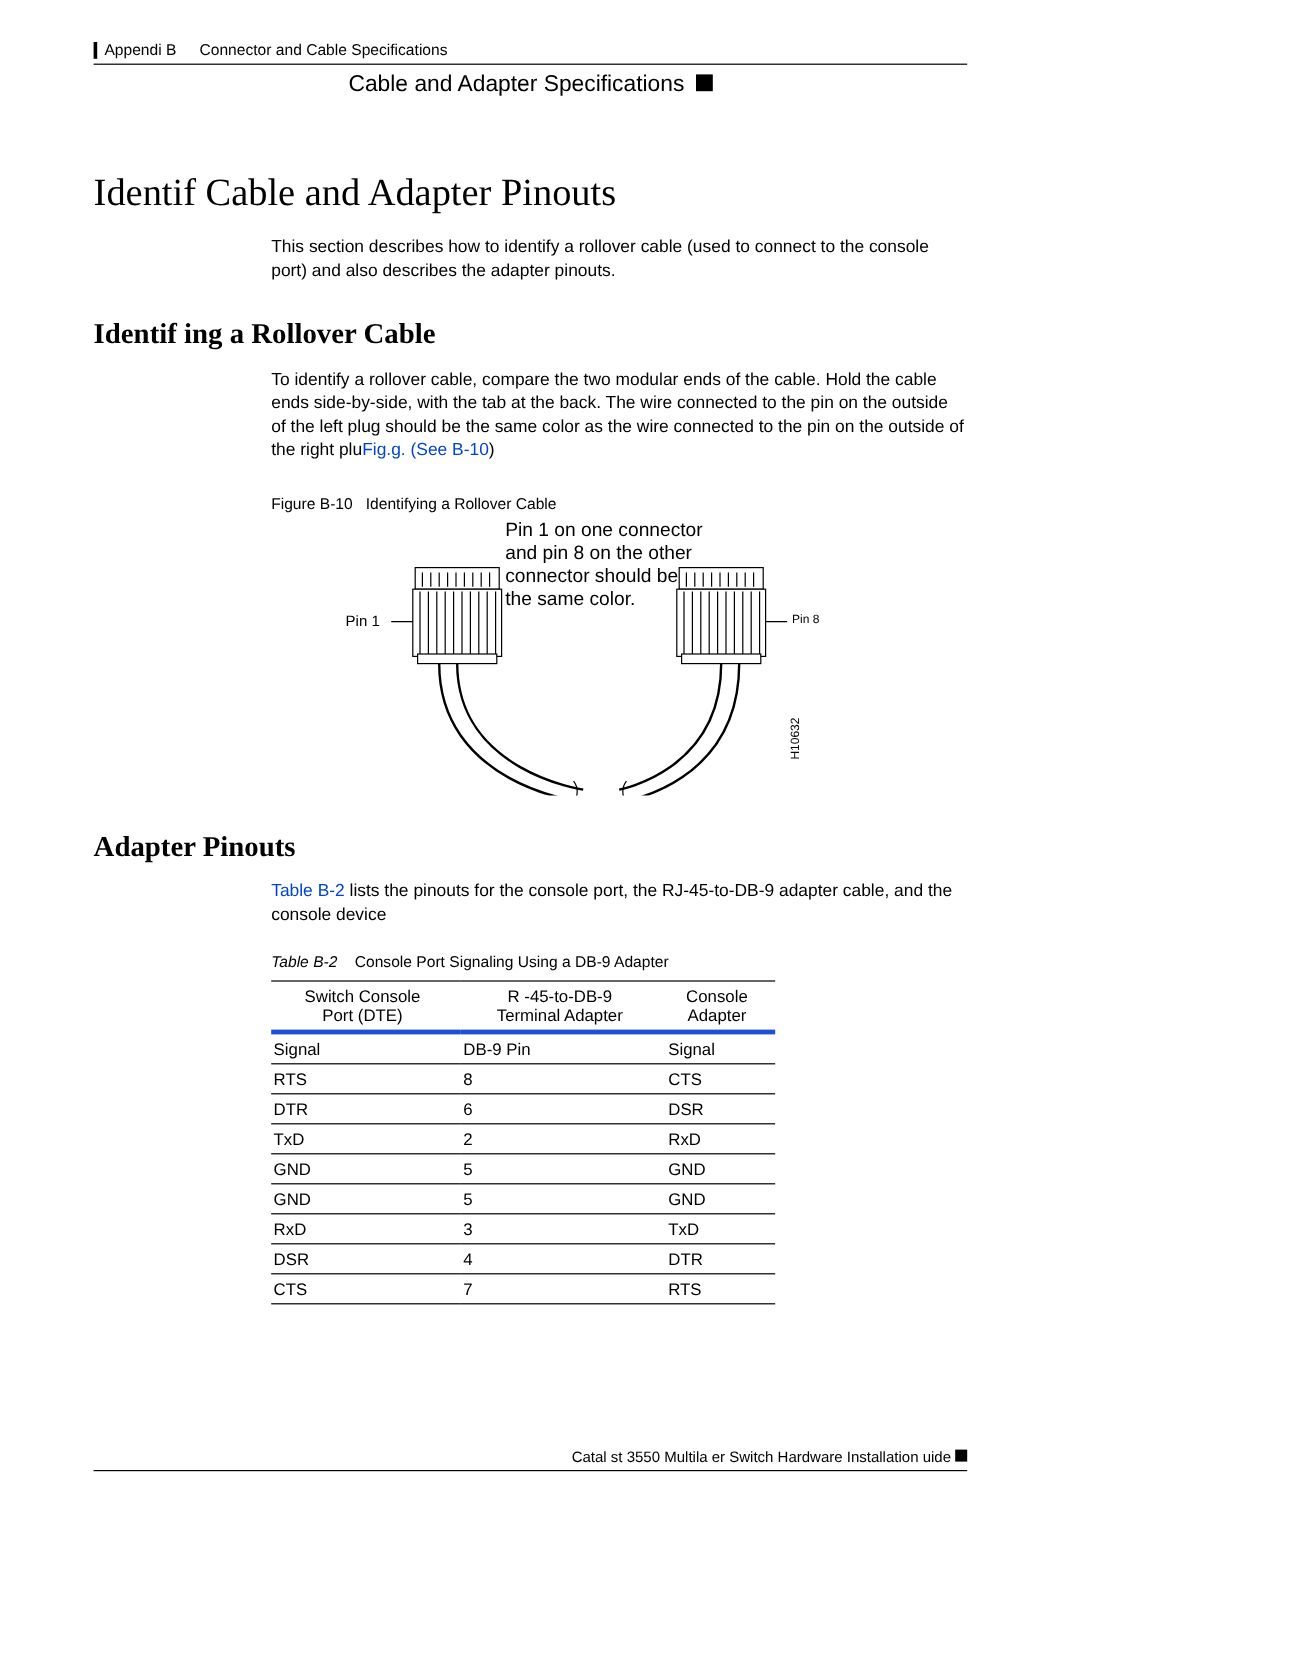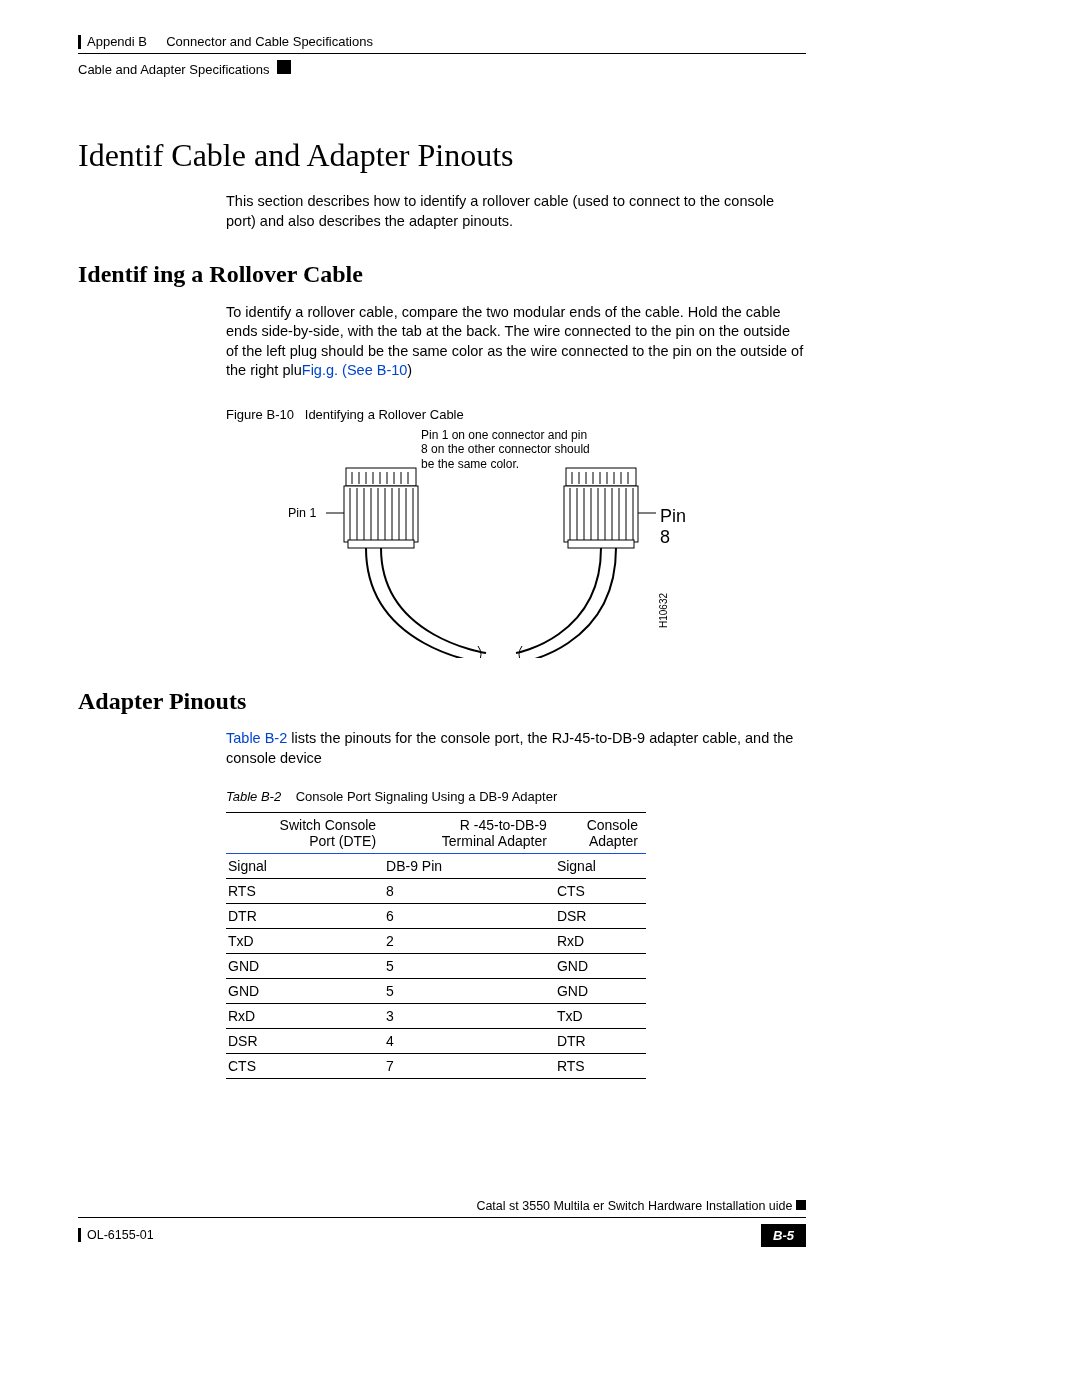--- a/index.html
+++ b/index.html
@@ -39,22 +39,22 @@
     background: #000;
   }
   .red-dash {
     display:inline-block;
     width: 14px;
     height: 14px;
     background: #000;
     margin-left: 4px;
   }
   .hdr-sub {
-    text-align: left;
-    font-size: 13px;
+    text-align: center;
+    font-size: 19px;
     padding-top: 6px;
   }
   h1.title {
     font-family: "Times New Roman", Times, serif;
     font-weight: normal;
     font-size: 32px;
     margin: 60px 0 18px 0;
   }
   h2.sub {
     font-family: "Times New Roman", Times, serif;
@@ -87,24 +87,24 @@
     margin-top: 20px;
     margin-bottom: 8px;
   }
   table.pinout {
     margin-left: 148px;
     border-collapse: collapse;
     font-size: 14px;
     width: 420px;
   }
   table.pinout th {
-    text-align: right;
+    text-align: center;
     font-weight: normal;
     border-top: 1px solid #000;
-    border-bottom: 1px solid #1d4ed8;
+    border-bottom: 4px solid #1d4ed8;
     padding: 4px 8px 4px 2px;
     vertical-align: top;
   }
   table.pinout td {
     border-bottom: 1px solid #000;
     padding: 4px 8px 4px 2px;
   }
   table.pinout .subhead td {
     border-bottom: 1px solid #000;
   }
@@ -251,23 +251,23 @@
       <path d="M 375 120 C 375 210, 290 225, 290 225" fill="none" stroke="#000" stroke-width="2"></path>
       <path d="M 140 120 C 140 220, 255 235, 258 235" fill="none" stroke="#000" stroke-width="2"></path>
       <path d="M 390 120 C 390 220, 295 235, 292 235" fill="none" stroke="#000" stroke-width="2"></path>
 
       <path d="M 252 218 q 6 8 0 18" fill="none" stroke="#000"></path>
       <path d="M 296 218 q -6 8 0 18" fill="none" stroke="#000"></path>
 
       <line x1="100" y1="85" x2="118" y2="85" stroke="#000"></line>
       <line x1="412" y1="85" x2="430" y2="85" stroke="#000"></line>
     </svg>
-    <div style="position:absolute; left:195px; top:0; font-size:12px; width:170px; line-height:1.2">Pin 1 on one connector and pin 8 on the other connector should be the same color.</div>
+    <div style="position:absolute; left:195px; top:0; font-size:16px; width:170px; line-height:1.2">Pin 1 on one connector and pin 8 on the other connector should be the same color.</div>
     <div style="position:absolute; left:62px; top:78px; font-size:12.5px">Pin 1</div>
-    <div style="position:absolute; left:434px; top:78px; font-size:18px">Pin 8</div>
+    <div style="position:absolute; left:434px; top:78px; font-size:10px">Pin 8</div>
     <div style="position:absolute; left:432px; top:200px; font-size:10px; transform:rotate(-90deg); transform-origin:left top">H10632</div>
   </div>
 
   <h2 class="sub">Adapter Pinouts</h2>
   <p class="body-text">
     <span class="xref">Table B-2</span><span> lists the pinouts for the console port, the RJ-45-to-DB-9 adapter cable, and the console device</span>
   </p>
 
   <div class="tbl-caption">
     <span style="font-style:italic">Table B-2</span>&nbsp;&nbsp;&nbsp;
@@ -336,23 +336,14 @@
         </tr>
       </tbody>
   </table>
 
   <div class="footer">
     <div class="footer-top">
       <span>Catal  st 3550 Multila  er Switch Hardware Installation   uide</span>
       <span class="sq"></span>
     </div>
     <div class="footer-line"></div>
-    <div class="footer-bot">
-      <div class="foot-left">
-        <span class="red-bar-v"></span>
-        <span> OL-6155-01</span>
-      </div>
-      <div class="foot-right-box">
-        <span class="page-badge">B-5</span>
-      </div>
-    </div>
   </div>
 </div>
 
 </body></html>

